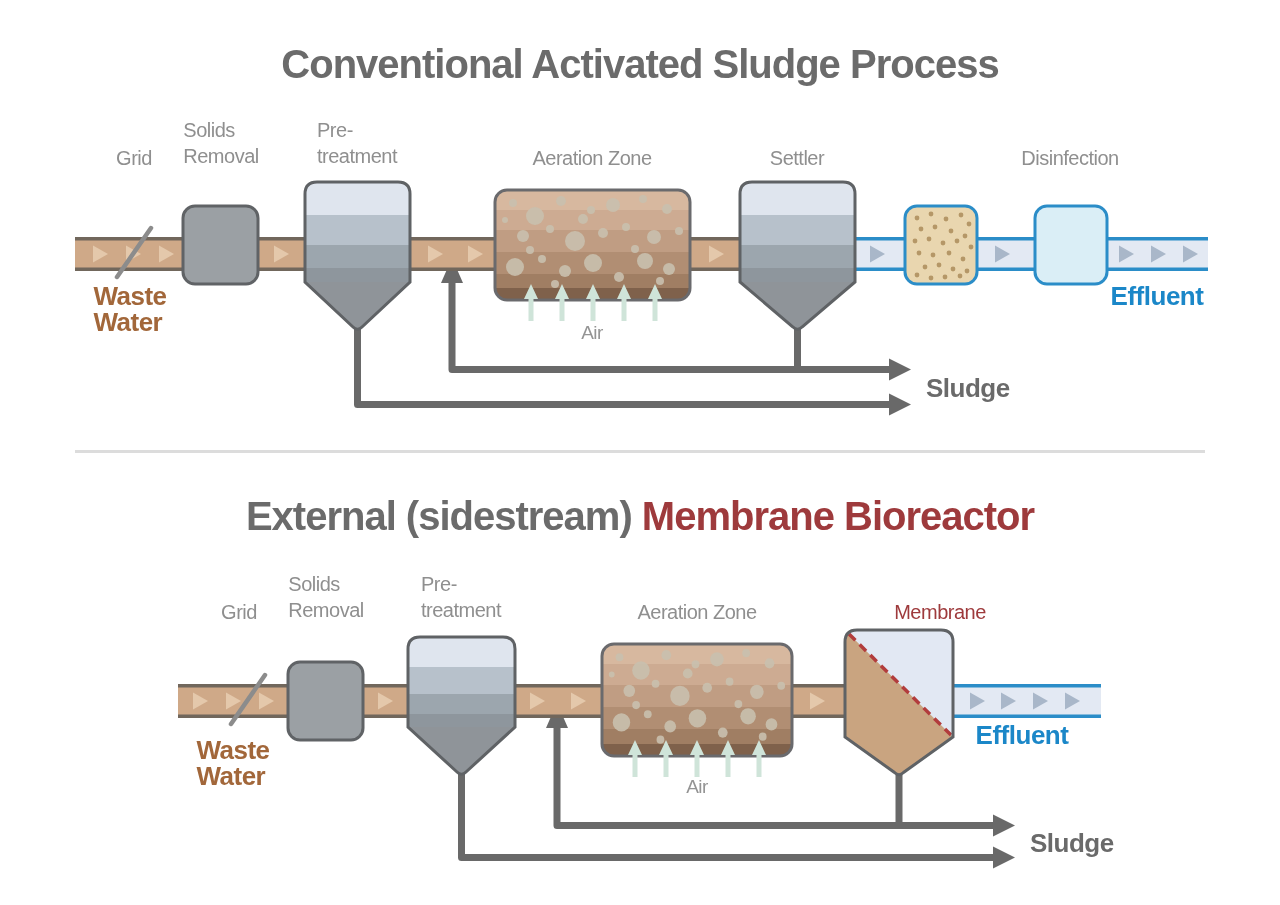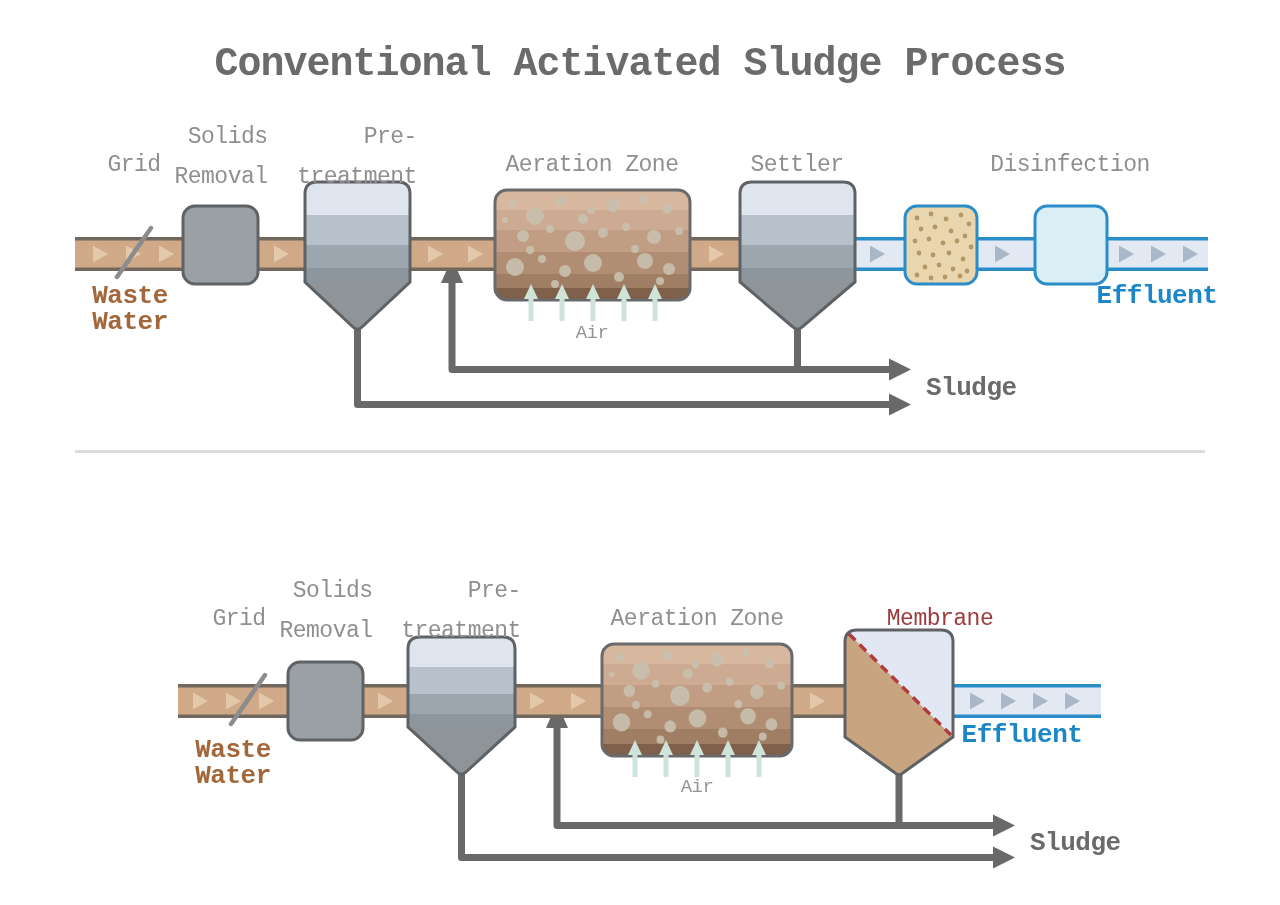--- a/index.html
+++ b/index.html
@@ -1,35 +1,35 @@
 <!DOCTYPE html>
 <html><head>
 <meta charset="utf-8">
 <style>
   html,body{margin:0;padding:0;background:#ffffff;}
   .canvas{
     position:relative;width:1229px;height:905px;background:#ffffff;overflow:hidden;
-    font-family:Liberation Mono, monospace;
+    font-family:Liberation Sans, sans-serif;
   }
   .shapes{position:absolute;left:0;top:0;width:1280px;height:905px;}
   .diagram-title{
     position:absolute;left:640px;transform:translateX(-50%);
     font-size:40px;font-weight:bold;letter-spacing:-1px;color:#6b6b6b;white-space:nowrap;
   }
   .diagram-title .hl{color:#9e3a3c;}
   .stage-label{
     position:absolute;transform:translateX(-50%);
-    font-size:23px;line-height:40px;letter-spacing:-0.5px;
-    color:#8f8f8f;text-align:right;white-space:pre-line;
+    font-size:20px;line-height:26px;letter-spacing:-0.5px;
+    color:#8f8f8f;text-align:left;white-space:pre-line;
   }
   .stage-label.red{color:#9e3a3c;}
   .flow-label{
     position:absolute;transform:translateX(-50%);
     font-size:26px;line-height:26px;font-weight:bold;letter-spacing:-0.5px;
-    text-align:right;white-space:pre-line;
+    text-align:left;white-space:pre-line;
   }
   .flow-label.brown{color:#a2673a;}
   .flow-label.blue{color:#1b87c8;}
   .flow-label.dark{color:#6a6a6a;transform:none;text-align:right;}
   .air-label{
     position:absolute;transform:translateX(-50%);
     font-size:19px;color:#949494;letter-spacing:-0.5px;
   }
   .divider{position:absolute;left:75px;top:450px;width:1130px;height:3px;background:#dcdcdc;}
 </style>
@@ -314,20 +314,23 @@
   <div class="stage-label" style="left:592px;top:145px">Aeration Zone</div>
   <div class="stage-label" style="left:797px;top:145px">Settler</div>
   <div class="stage-label" style="left:1070px;top:145px">Disinfection</div>
 
   <div class="flow-label brown" style="left:130px;top:283px">Waste
 Water</div>
   <div class="flow-label blue" style="left:1157px;top:283px">Effluent</div>
   <div class="air-label" style="left:592px;top:322px">Air</div>
   <div class="flow-label dark" style="left:926px;top:375px">Sludge</div>
 
+  <div class="diagram-title" style="top:494px">
+    <span>External (sidestream) </span><span class="hl">Membrane Bioreactor</span>
+  </div>
 
   <div class="stage-label" style="left:239px;top:599px">Grid</div>
   <div class="stage-label" style="left:326px;top:571px">Solids
 Removal</div>
   <div class="stage-label" style="left:461px;top:571px">Pre-
 treatment</div>
   <div class="stage-label" style="left:697px;top:599px">Aeration Zone</div>
   <div class="stage-label red" style="left:940px;top:599px">Membrane</div>
 
   <div class="flow-label brown" style="left:233px;top:737px">Waste

